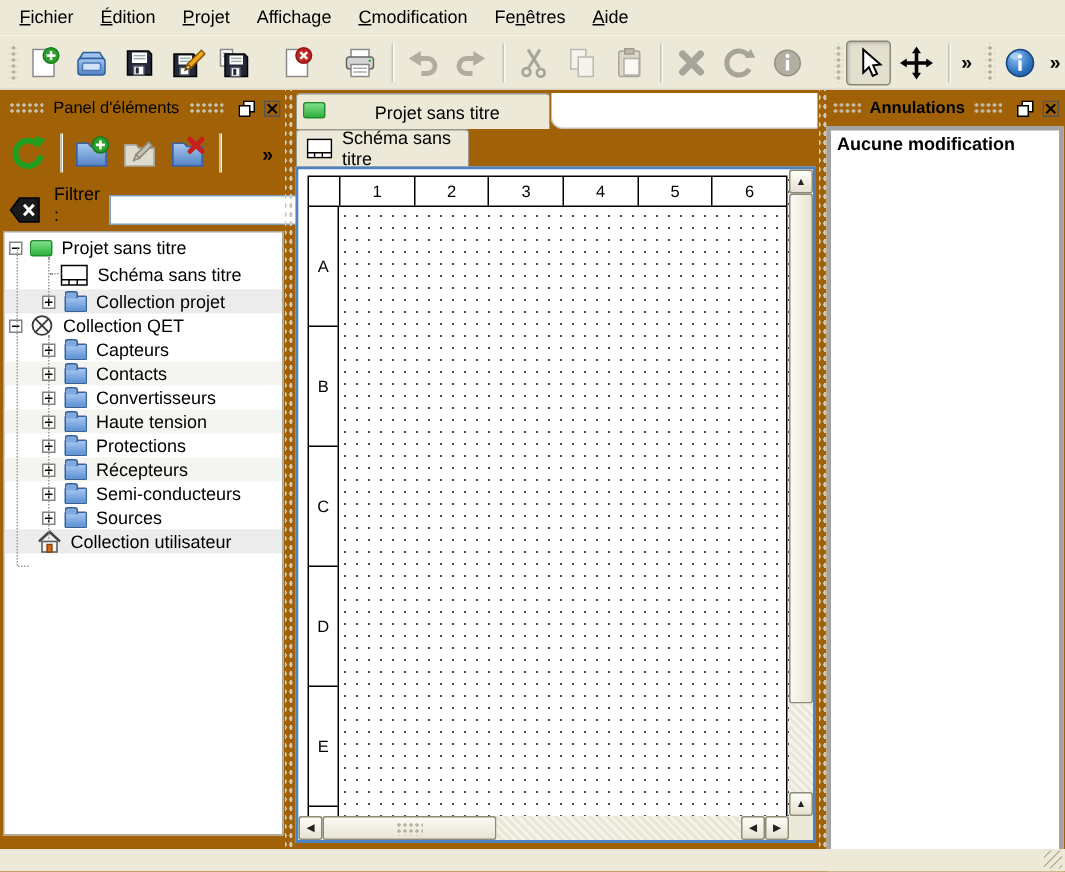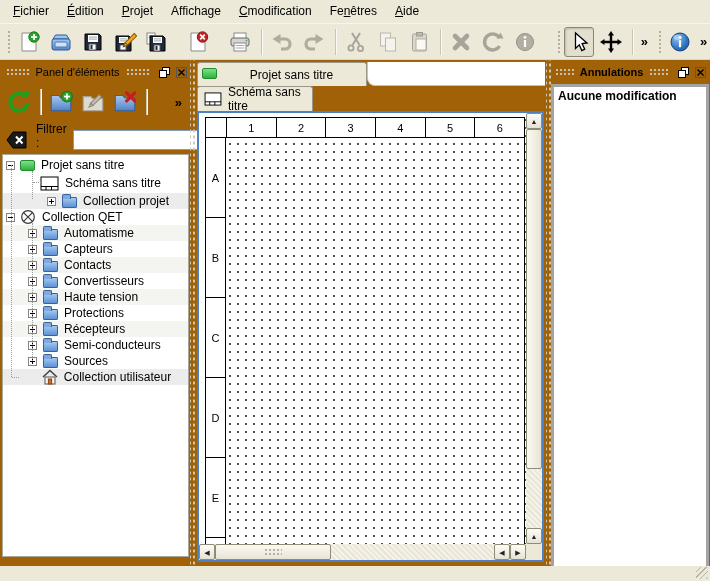--- a/index.html
+++ b/index.html
@@ -41,21 +41,21 @@
   .filter-row { position:absolute; left:0; top:66px; width:100%; height:24px;
                 display:flex; align-items:flex-end; padding:0 6px; }
   .filter-label { margin:0 6px 0 8px; }
   .filter-input { flex:1; height:20px; border:1px solid #7f9db9; background:#fff;
                   font-family:"Liberation Sans",sans-serif; font-size:12px; padding:0 3px; }
 
   .tree { position:absolute; left:2px; top:94px; width:187px; bottom:1px;
           background:#fff; border:1px solid #aca899; overflow:hidden; padding-top:2px; }
   .trow { height:16px; display:flex; align-items:center; position:relative; }
   .trow.tall { height:20px; }
-  .trow.shade { background:#ececec;justify-content:center; }
+  .trow.shade { background:#ececec; }
   .trow.shade2 { background:#f4f4f1; }
   .tlabel { margin-left:6px; white-space:nowrap; }
   .exp { width:9px; height:9px; background:#fff; border:1px solid #848484; position:relative; flex:none; }
   .exp::after { content:""; position:absolute; left:1px; top:3px; width:5px; height:1px; background:#000; }
   .exp.plus::before { content:""; position:absolute; left:3px; top:1px; width:1px; height:5px; background:#000; }
   .lvl0 { padding-left:3px; }
   .lvl0 .ticon { margin-left:5px; }
   .lvl0.noexp { padding-left:17px; }
   .lvl1 { padding-left:25px; }
   .lvl1 .ticon { margin-left:6px; }
@@ -476,27 +476,20 @@
         <span class="exp"></span>
         <span class="ticon">
             <svg width="16" height="16" viewBox="0 0 16 16">
           <circle cx="8" cy="8" r="6.3" fill="#fdfdfd" stroke="#3a3a3a" stroke-width="1.2"></circle>
           <path d="M3.8 3.8 L12.2 12.2 M12.2 3.8 L3.8 12.2" stroke="#3a3a3a" stroke-width="1.2"></path>
         </svg>
           </span>
         <span class="tlabel">Collection QET</span>
       </div>
 
-      <div class="trow lvl1 shade2">
-        <span class="exp plus"></span>
-        <span class="ticon">
-            <span class="cssfolder"></span>
-          </span>
-        <span class="tlabel">Automatisme</span>
-      </div>
       <div class="trow lvl1">
         <span class="exp plus"></span>
         <span class="ticon">
             <span class="cssfolder"></span>
           </span>
         <span class="tlabel">Capteurs</span>
       </div>
       <div class="trow lvl1 shade2">
         <span class="exp plus"></span>
         <span class="ticon">

